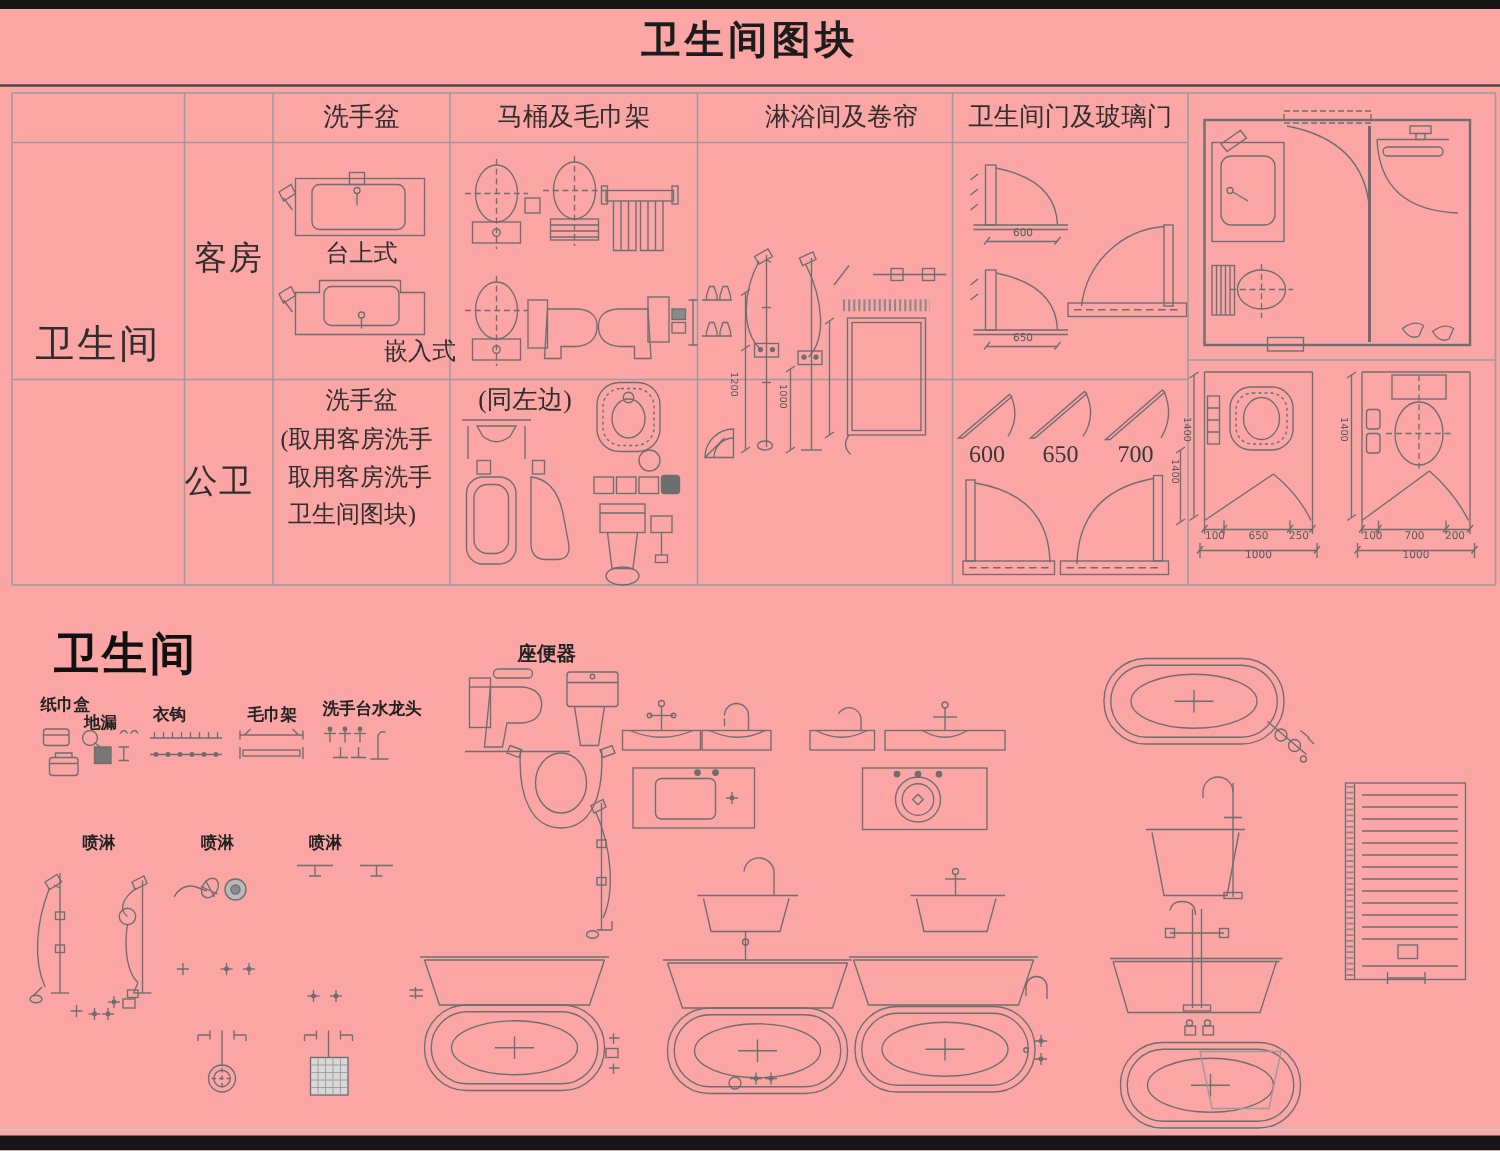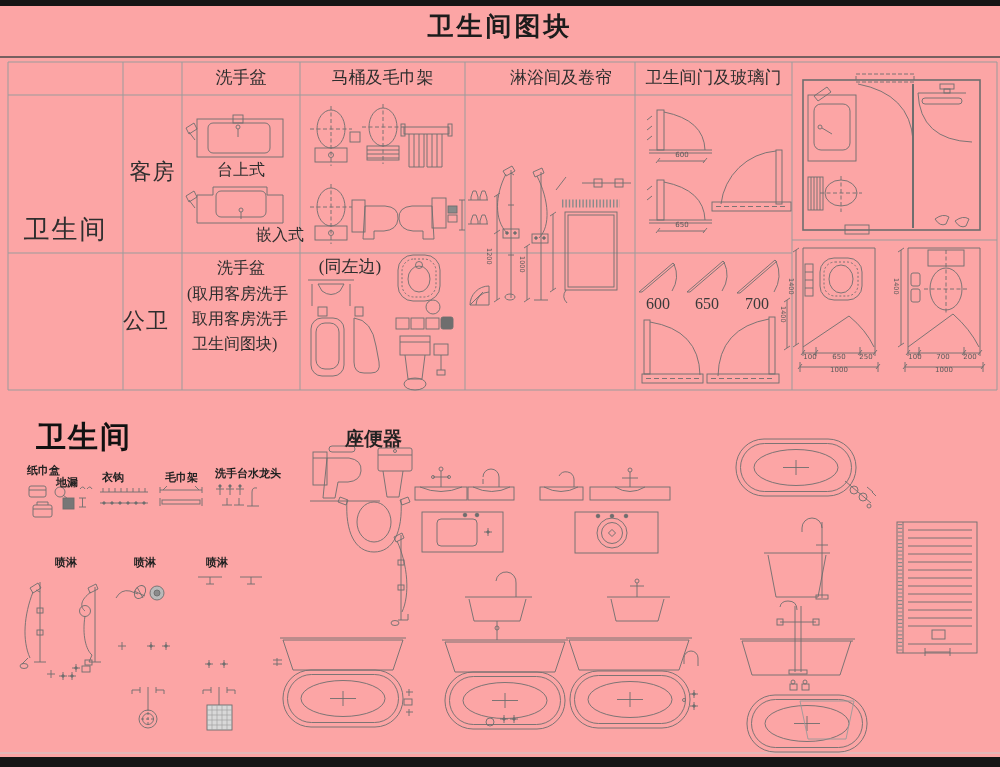--- a/index.html
+++ b/index.html
@@ -506,15 +506,15 @@
 
   <div class="t lgt" style="left:36px;top:420px;">卫生间</div>
   <div class="t lbl" style="left:27px;top:464px;">纸巾盒</div>
   <div class="t lbl" style="left:56px;top:476px;">地漏</div>
   <div class="t lbl" style="left:102px;top:471px;">衣钩</div>
   <div class="t lbl" style="left:165px;top:471px;">毛巾架</div>
   <div class="t lbl" style="left:215px;top:467px;">洗手台水龙头</div>
   <div class="t lbl" style="left:55px;top:556px;">喷淋</div>
   <div class="t lbl" style="left:134px;top:556px;">喷淋</div>
   <div class="t lbl" style="left:206px;top:556px;">喷淋</div>
-  <div class="t lbl" style="left:345px;top:429px;font-size:19px;">座便器</div>
+  <div class="t lbl" style="left:345px;top:429px;font-size:13px;">座便器</div>
 
 </div>
 
 </body></html>

